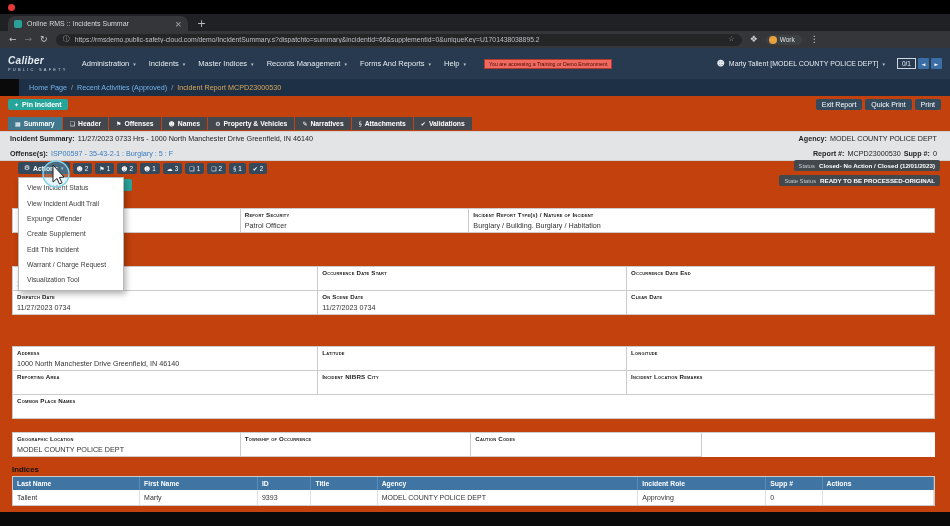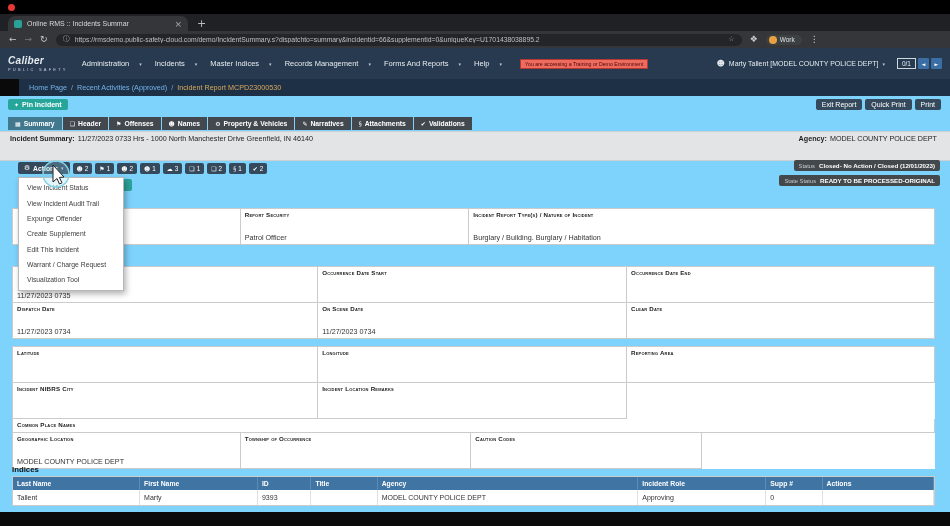--- a/index.html
+++ b/index.html
@@ -25,38 +25,38 @@
   .small-ic{font-size:7px;color:#9ea2a6;line-height:1;}
   .profile-chip{display:flex;align-items:center;gap:3px;background:#3c4043;border-radius:8px;padding:1px 7px 1px 3px;color:#dfe1e3;font-size:6.5px;}
   .avatar-dot{width:8px;height:8px;border-radius:50%;background:#e8a13d;}
 
   
   .appheader{height:31px;background:#273a50;display:flex;align-items:center;padding:0 8px;gap:12px;color:#e6ebf0;}
   .brand{display:flex;flex-direction:column;line-height:1;margin-right:2px;}
   .brand-name{font-size:10px;font-weight:bold;font-style:italic;letter-spacing:.3px;}
   .brand-sub{font-size:4px;letter-spacing:2.2px;color:#c8d2dc;margin-top:2px;}
   .mainnav{display:flex;gap:13px;font-size:7.5px;}
-  .nav-item{display:flex;gap:10px;align-items:center;cursor:default;}
+  .nav-item{display:flex;gap:4px;align-items:center;cursor:default;}
   .caret{font-size:5px;color:#b9c4cf;}
   .banner{background:#ef6a5f;border:1px solid #b23a30;color:#4a0b06;font-size:5.2px;padding:1px 4px;white-space:nowrap;margin-left:6px;}
   .spacer{flex:1;}
   .usercluster{display:flex;align-items:center;gap:4px;font-size:7px;}
   .user-ic{font-size:8px;}
   .pager{display:flex;align-items:center;gap:2px;}
   .pager-count{border:1px solid #cfd8e0;padding:1px 4px;font-size:6.5px;}
   .pager-btn{width:11px;height:11px;background:#3b6ea5;color:#fff;font-size:5px;display:flex;align-items:center;justify-content:center;border-radius:1px;}
 
   
   .crumbbar{height:17px;background:#1e3046;display:flex;align-items:center;gap:4px;padding:0 10px;font-size:7.2px;margin-left:19px;}
   .crumb{color:#74b2e8;}
   .crumb-sep{color:#8fa1b3;}
   .crumb-current{color:#d9a85a;}
 
   
-  .content{position:absolute;top:96px;left:0;right:0;bottom:14px;background:#7dd3fc;overflow:hidden;}
+  .content{position:absolute;top:96px;left:0;right:0;bottom:14px;background:#c2410c;overflow:hidden;}
   .btn-teal{background:#26a69a;color:#fff;font-size:7px;font-weight:bold;border-radius:2px;padding:2px 6px;display:inline-flex;gap:3px;align-items:center;}
   .btn-teal .icon{font-size:6px;}
   .btn-navy{background:#35495c;color:#fff;font-size:7px;border-radius:2px;padding:2px 6px;}
   .rowtop{position:absolute;top:3px;left:8px;right:9px;display:flex;gap:3px;align-items:flex-start;}
 
   .tabsrow{position:absolute;top:21px;left:8px;display:flex;gap:1px;}
   .rtab{background:#43484e;color:#fff;font-size:6.8px;font-weight:bold;padding:3px 7px;display:flex;gap:3px;align-items:center;}
   .rtab .icon{font-size:6px;font-weight:normal;}
   .rtab.active{background:#41788d;}
 
@@ -76,21 +76,21 @@
   .badge{background:#35495c;color:#fff;font-size:6.3px;border-radius:2px;padding:2px 4px;display:flex;gap:2px;align-items:center;}
   .badge .icon{font-size:6px;}
 
   .tealfrag{position:absolute;top:83px;left:20px;width:112px;height:12px;background:#2aa49b;border-radius:2px;z-index:50;}
   .menu{position:absolute;top:81px;left:18px;width:104px;background:#fff;border:1px solid #b8b8b8;box-shadow:2px 3px 6px rgba(0,0,0,.3);z-index:60;padding:2px 0;}
   .menu-item{font-size:6.8px;color:#3c3c3c;padding:4.2px 8px;white-space:nowrap;}
 
   .fgroup{position:absolute;left:12px;right:15px;display:grid;border-top:1px solid #cbcbcb;border-left:1px solid #cbcbcb;background:#fff;}
   .fcell{border-right:1px solid #cbcbcb;border-bottom:1px solid #cbcbcb;padding:2px 4px;}
   .flabel{font-size:6.2px;font-weight:bold;font-variant:small-caps;color:#222;letter-spacing:.2px;min-height:8px;}
-  .fvalue{font-size:7.2px;color:#333;margin-top:14px;min-height:9px;}
+  .fvalue{font-size:7.2px;color:#333;margin-top:2px;min-height:9px;}
   .g1{top:112px;grid-template-columns:24.7% 24.8% 50.5%;}
   .g2{top:170px;grid-template-columns:33.1% 33.5% 33.4%;}
   .g3{top:250px;grid-template-columns:33.1% 33.5% 33.4%;}
   .g4{top:336px;grid-template-columns:24.7% 25% 25% 25.3%;}
   .sectitle{position:absolute;left:12px;font-size:7.8px;font-weight:bold;color:#111;}
   .t-loc{top:255px;}
   .t-off{top:369px;}
 
   .otable{position:absolute;top:380px;left:12px;right:15px;border:1px solid #cbcbcb;background:#fff;}
   .ohead,.orow{display:grid;grid-template-columns:13.8% 12.8% 5.8% 7.2% 28.3% 13.9% 6.1% 12.1%;}
@@ -235,20 +235,24 @@
           <span class="icon">✔</span>
           <span>Validations</span>
         </span>
     </div>
 
     <div class="sumband">
       <div class="sumline">
         <span class="inlinegap"><span class="b">Incident Summary:</span><span>11/27/2023 0733 Hrs - 1000 North Manchester Drive Greenfield, IN 46140</span></span>
         <span class="inlinegap"><span class="b">Agency:</span><span>MODEL COUNTY POLICE DEPT</span></span>
       </div>
+      <div class="sumline">
+        <span class="inlinegap"><span class="b">Offense(s):</span><span class="bluetext">ISP00597 - 35-43-2-1 : Burglary : 5 : F</span></span>
+        <span class="inlinegap"><span class="b">Report #:</span><span>MCPD23000530</span><span class="b">Supp #:</span><span>0</span></span>
+      </div>
     </div>
 
     <div class="statuspill sp1">
       <span class="pill-prefix">Status</span>
       <span>Closed- No Action / Closed (12/01/2023)</span>
     </div>
     <div class="statuspill sp2">
       <span class="pill-prefix">State Status</span>
       <span>READY TO BE PROCESSED-ORIGINAL</span>
     </div>
@@ -346,20 +350,24 @@
         </div>
       <div class="fcell">
           <div class="flabel">Clear Date</div>
           <div class="fvalue"></div>
         </div>
     </div>
 
     <div class="sectitle t-loc">Report Location</div>
 
     <div class="fgroup g3">
+      <div class="fcell">
+          <div class="flabel">Address</div>
+          <div class="fvalue bluetext">1000 North Manchester Drive Greenfield, IN 46140</div>
+        </div>
       <div class="fcell">
           <div class="flabel">Latitude</div>
           <div class="fvalue"></div>
         </div>
       <div class="fcell">
           <div class="flabel">Longitude</div>
           <div class="fvalue"></div>
         </div>
       <div class="fcell">
           <div class="flabel">Reporting Area</div>

